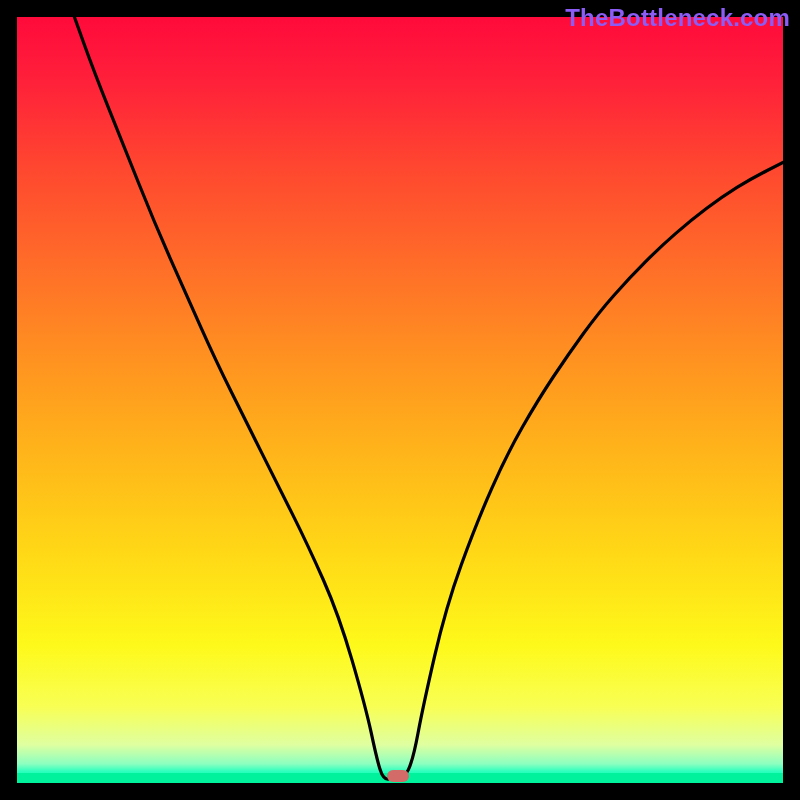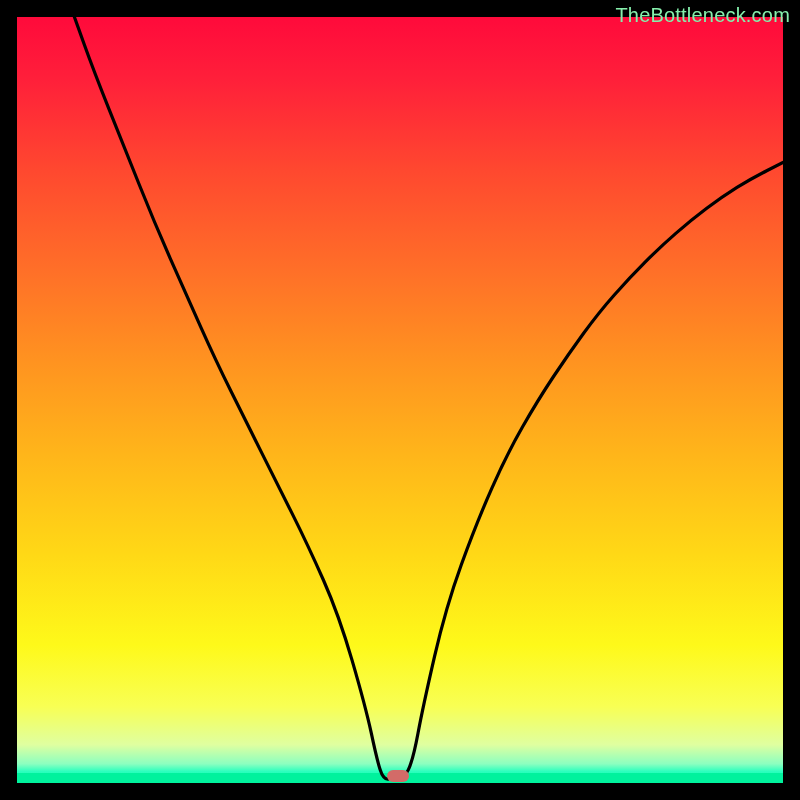--- a/index.html
+++ b/index.html
@@ -60,23 +60,23 @@
     position: absolute;
     left: 0;
     top: 0;
     width: 100%;
     height: 100%;
   }
   .watermark {
     position: absolute;
     top: 4px;
     right: 10px;
-    color: #86efac;
-    font-size: 20px;
-    font-weight: 400;
+    color: #8b5cf6;
+    font-size: 24px;
+    font-weight: 700;
     letter-spacing: 0.2px;
     user-select: none;
   }
 </style>
 </head>
 <body>
 
 <div class="frame">
 
   <div class="plot-area">

